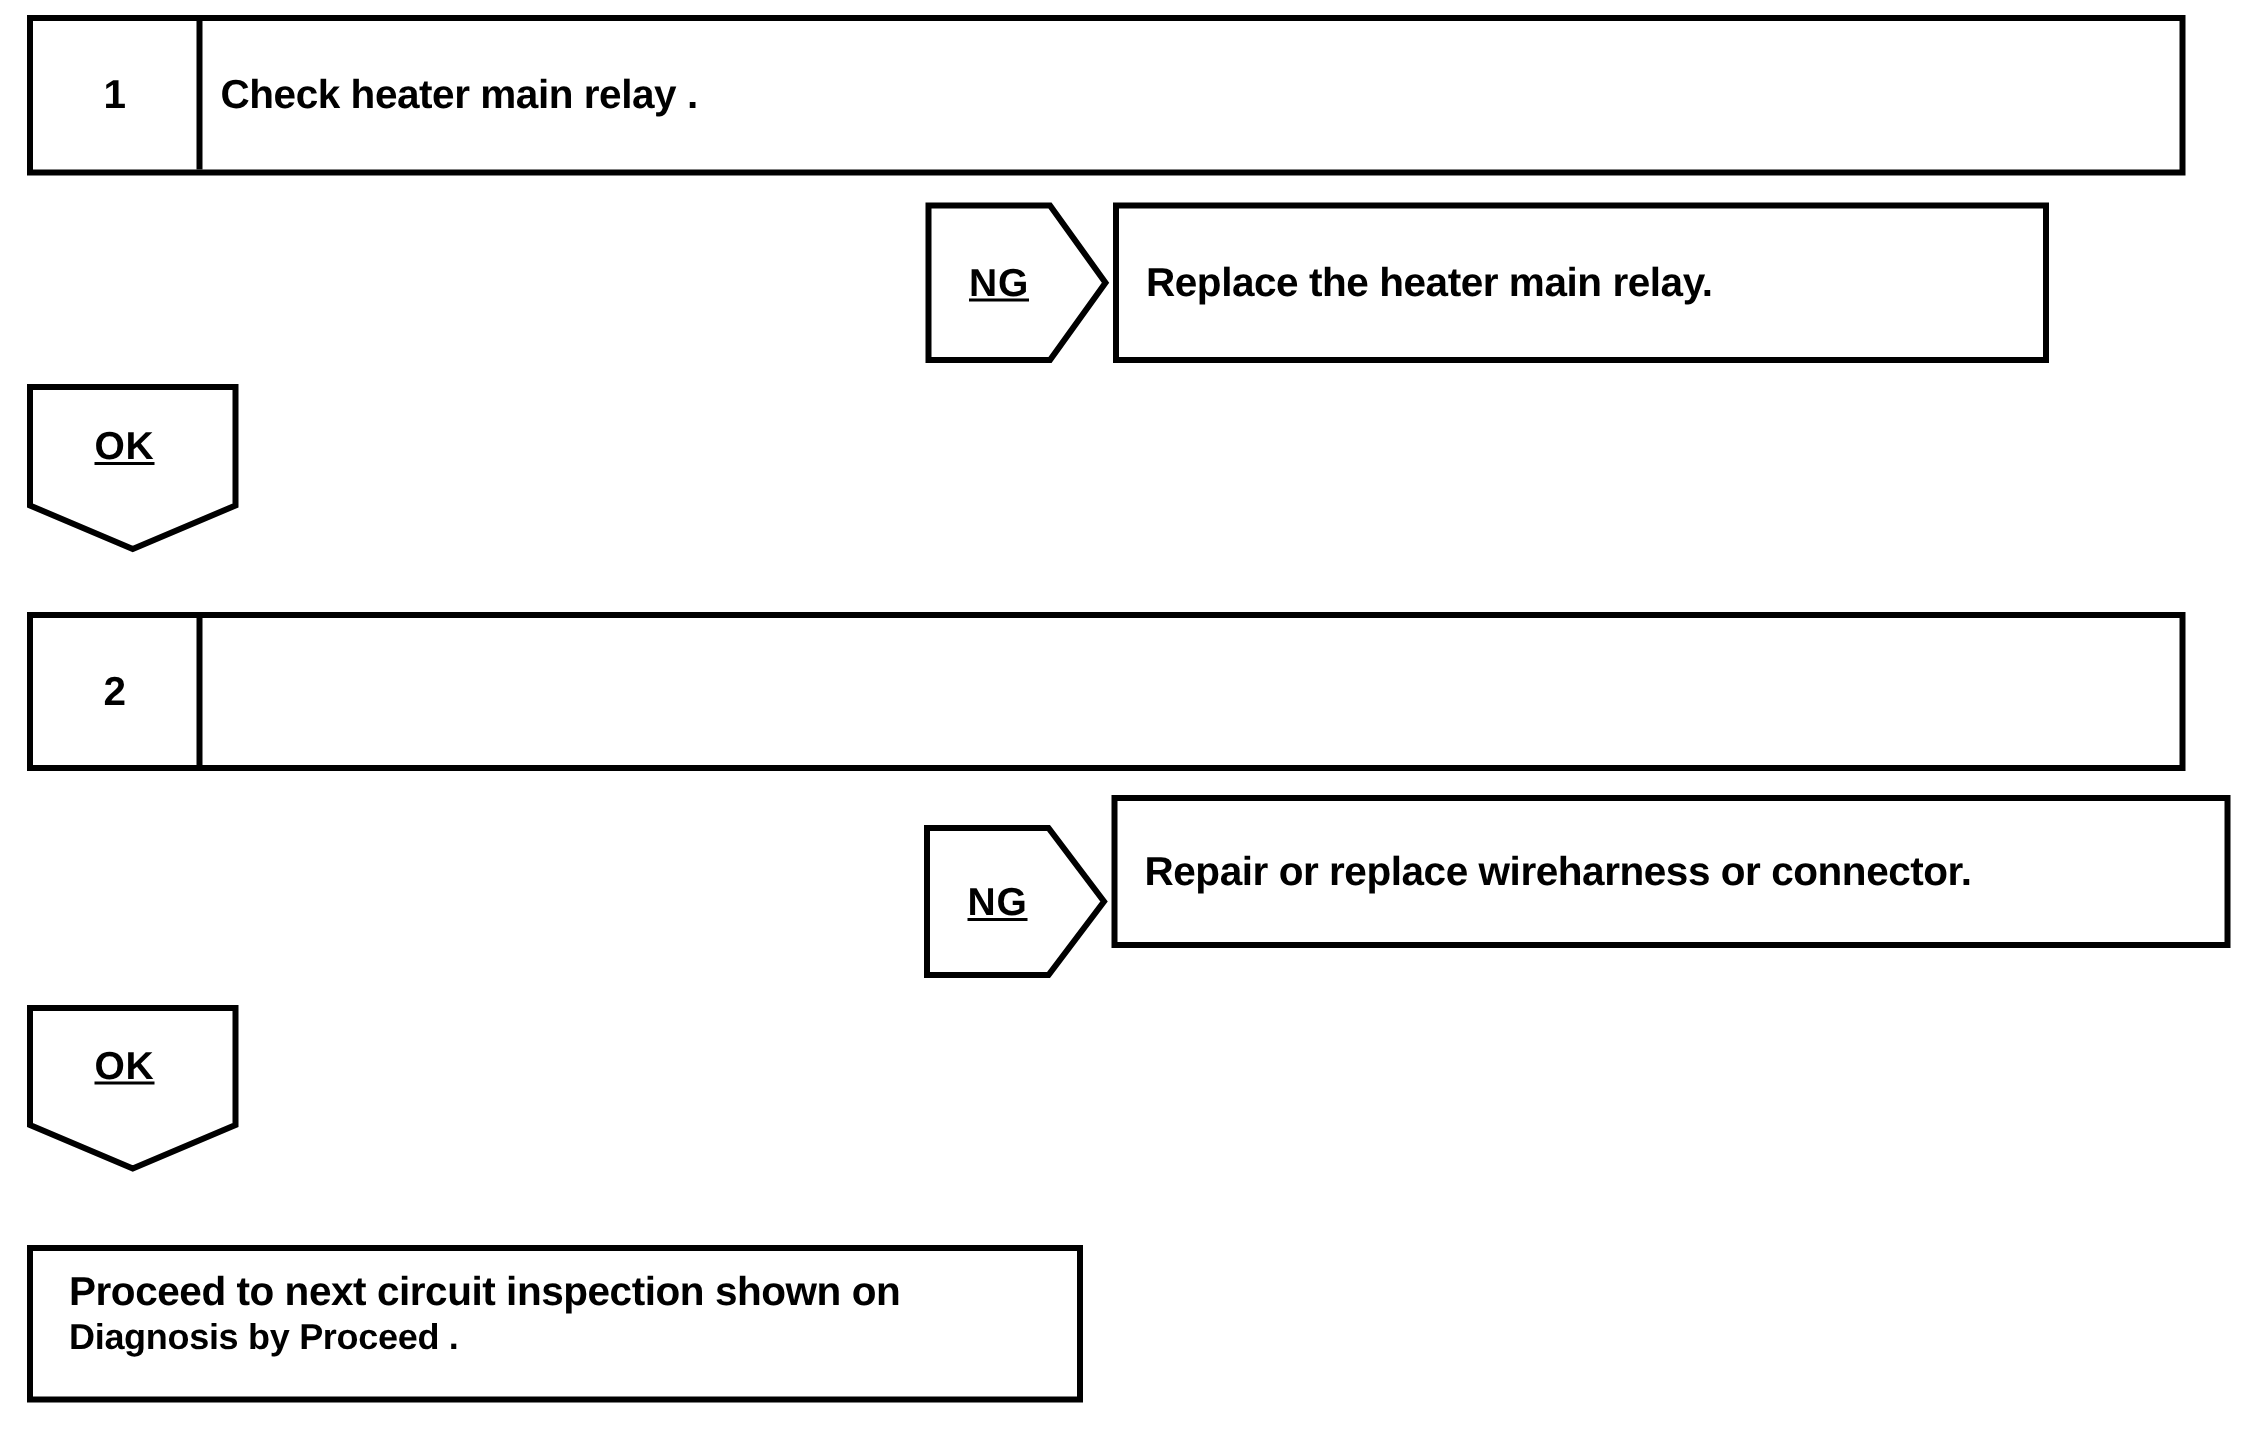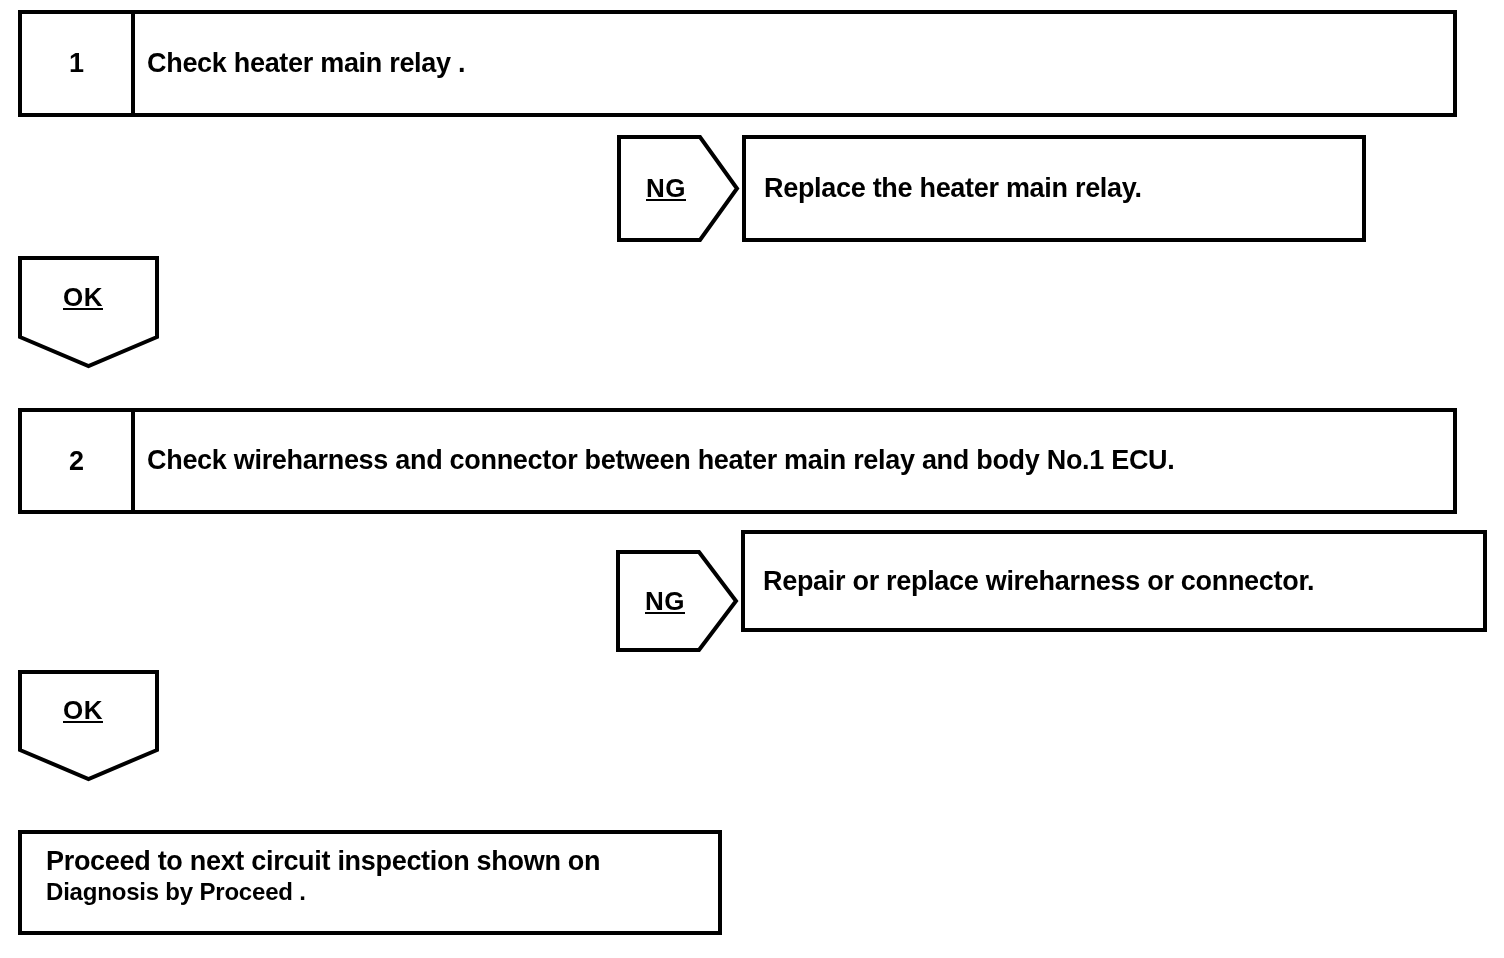--- a/index.html
+++ b/index.html
@@ -130,21 +130,20 @@
 
   <div class="shape" style="left:18px; top:256px;">
     <svg width="143" height="113" viewBox="0 0 143 113">
       <polygon points="2,2 139,2 139,81 70.5,110 2,81" fill="#ffffff" stroke="#000000" stroke-width="4" stroke-linejoin="miter"></polygon>
     </svg>
     <span class="shape-label" style="left:45px; top:26px;">OK</span>
   </div>
 
   <div class="box step-box" style="left:18px; top:408px; width:1439px; height:106px;">
     <div class="step-num">2</div>
-    <div class="step-text">Check wireharness and connector between heater main relay and body No.1 ECU.</div>
   </div>
 
   <div class="shape" style="left:616px; top:550px;">
     <svg width="122" height="102" viewBox="0 0 122 102">
       <polygon points="2,2 83,2 120,51 83,100 2,100" fill="#ffffff" stroke="#000000" stroke-width="4" stroke-linejoin="miter"></polygon>
     </svg>
     <span class="shape-label" style="left:29px; top:36px;">NG</span>
   </div>
 
   <div class="box result-box" style="left:741px; top:530px; width:746px; height:102px;">Repair or replace wireharness or connector.</div>

